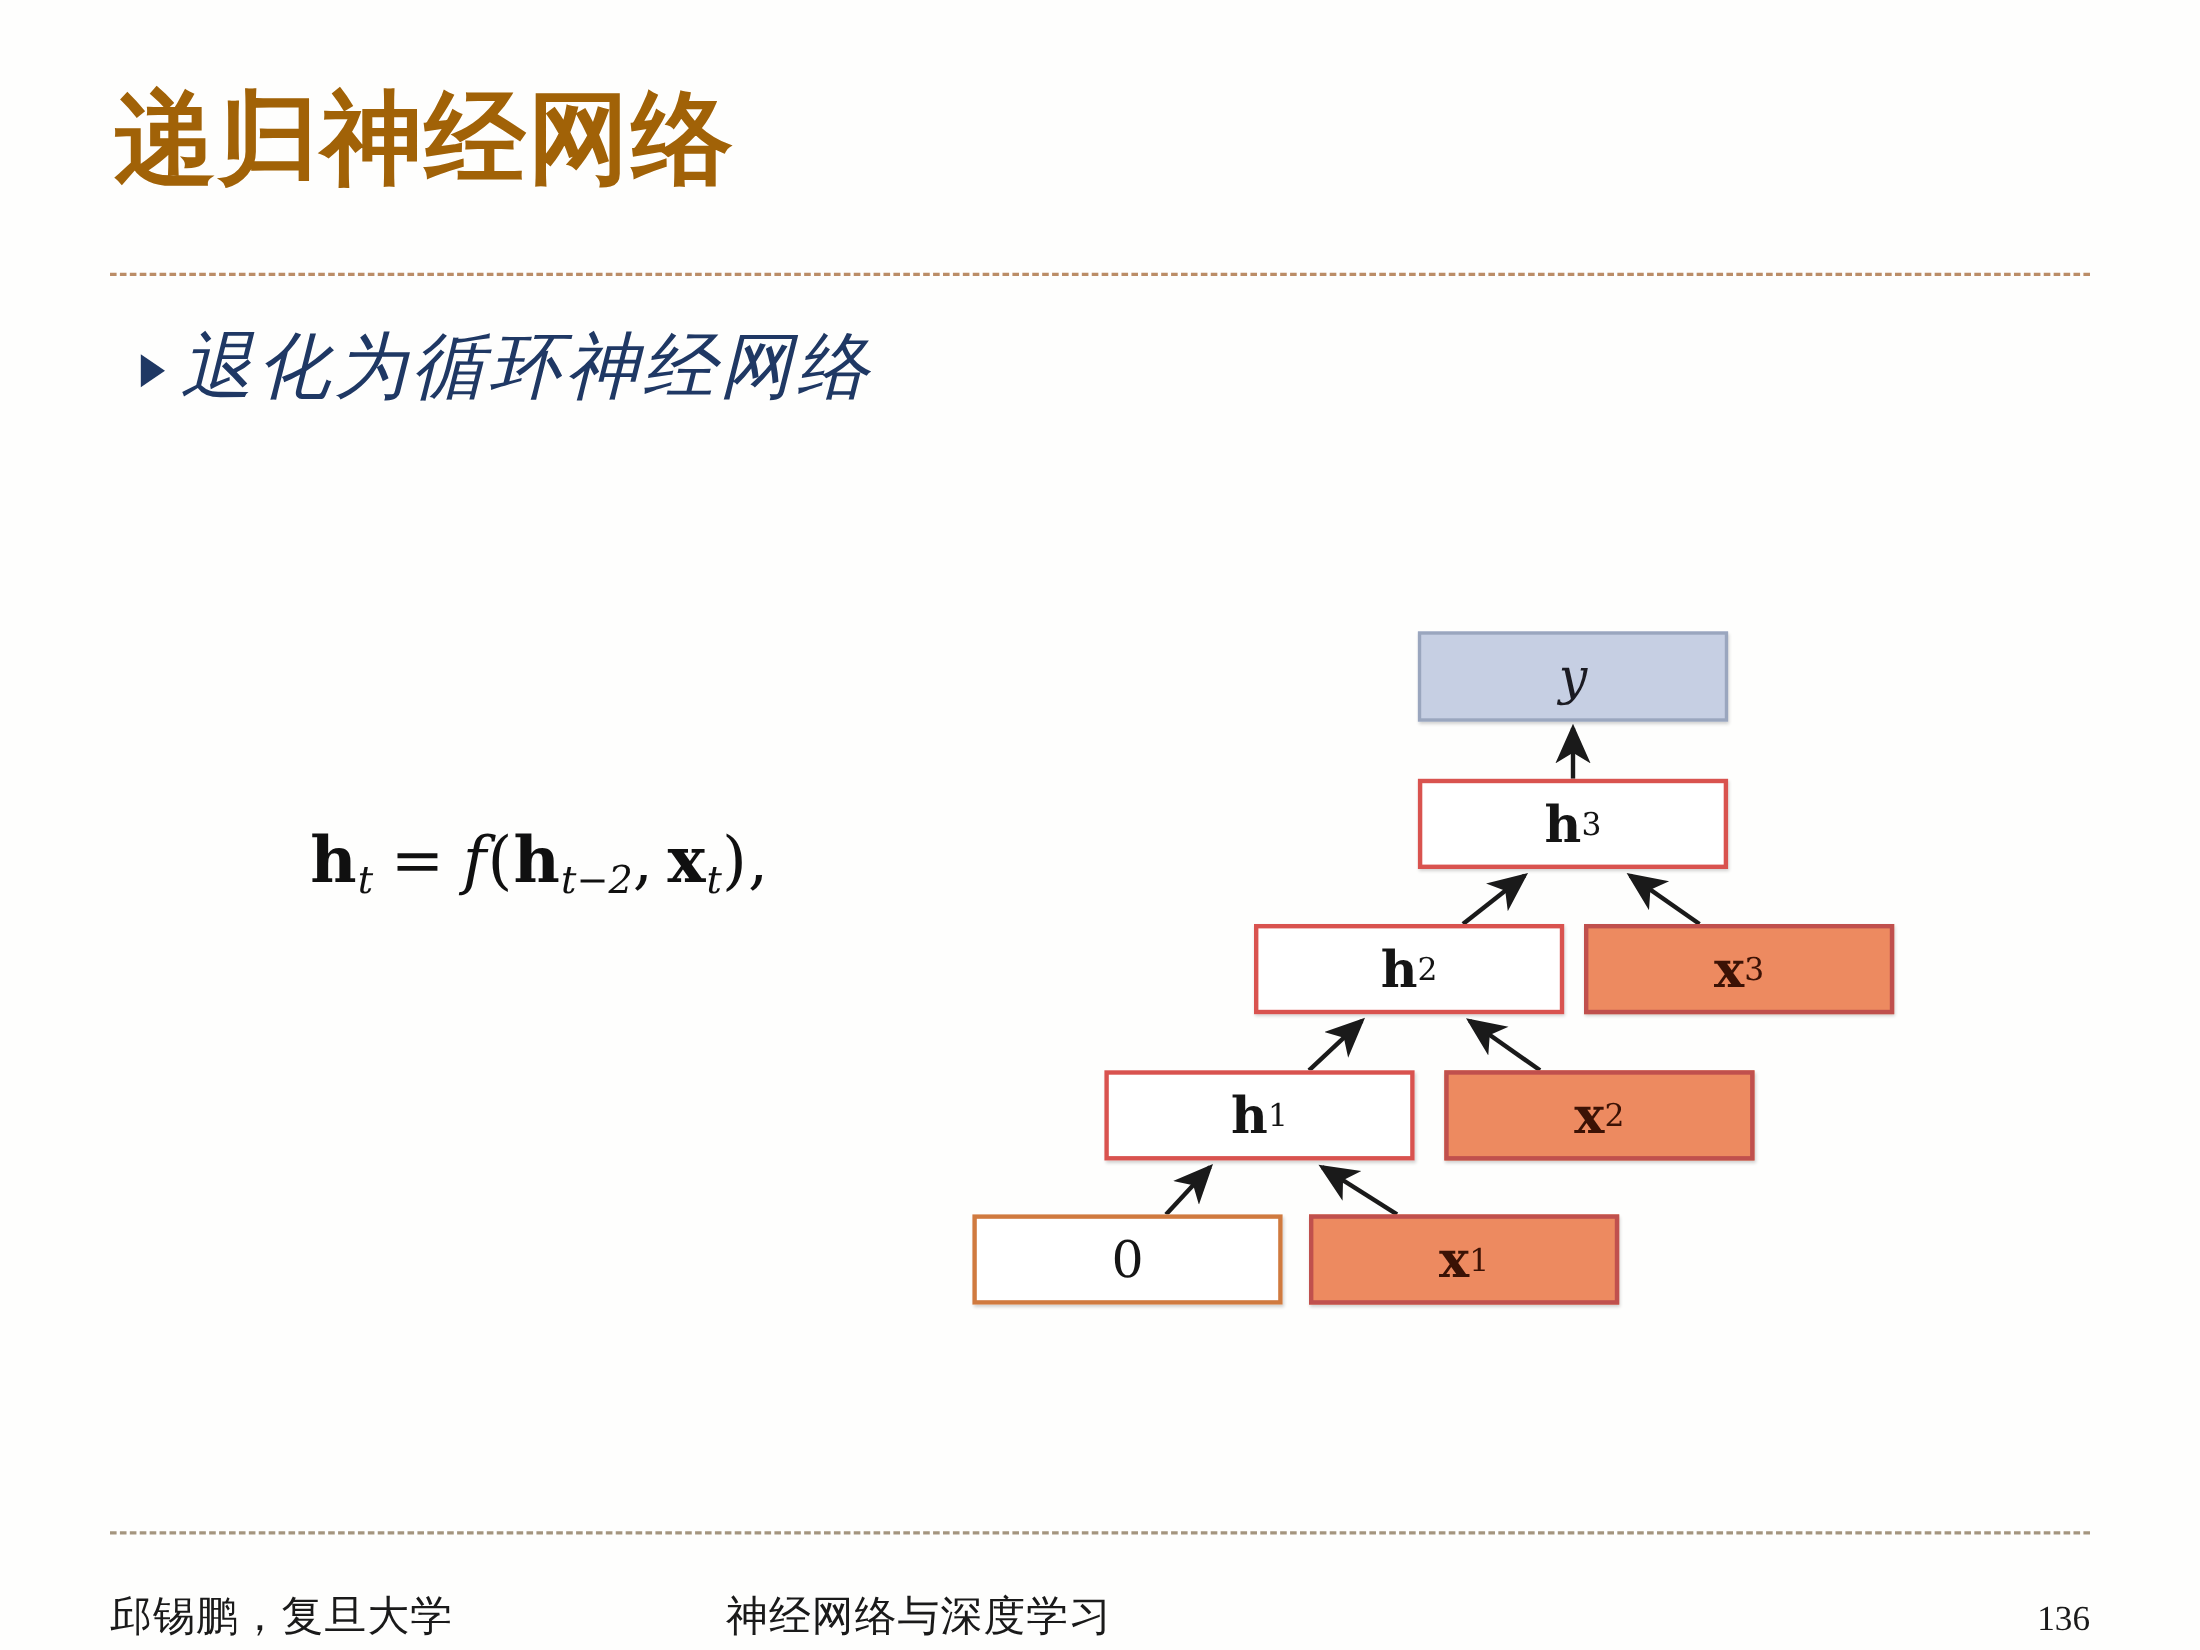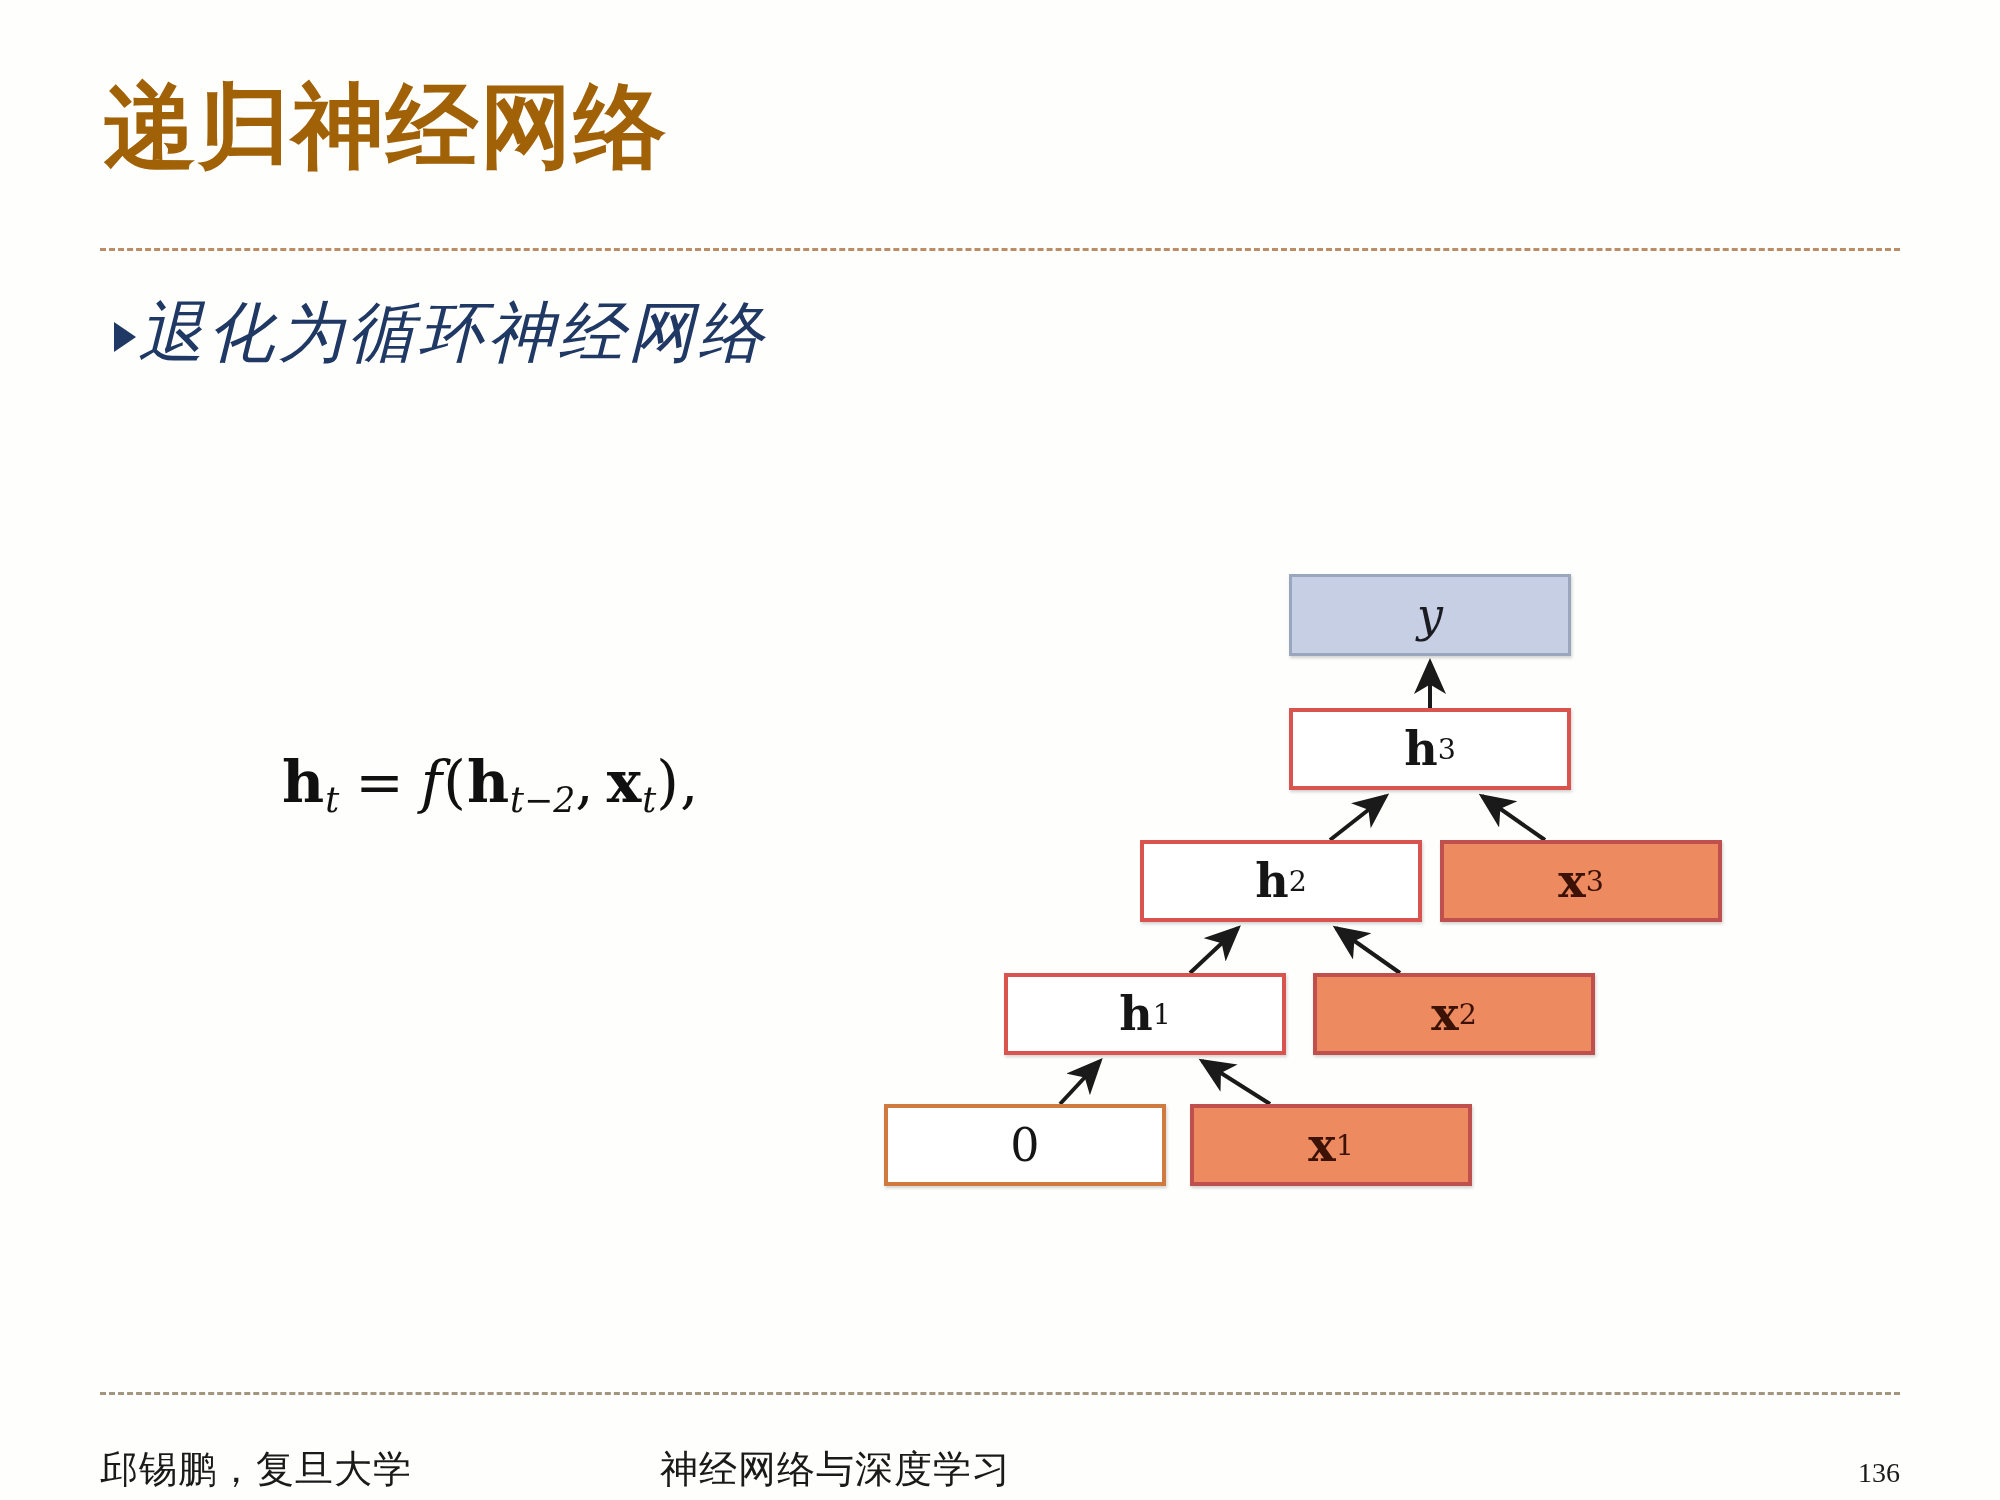--- a/index.html
+++ b/index.html
@@ -37,25 +37,25 @@
     top: 248px;
     width: 1800px;
     height: 0;
     border-top: 3px dashed #B07A4E;
     opacity: 0.85;
   }
 
   
   .bullet-row {
     position: absolute;
-    left: 114px;
+    left: 128px;
     top: 288px;
     display: flex;
     align-items: center;
-    gap: 2px;
+    gap: 14px;
   }
   .bullet-marker {
     width: 0;
     height: 0;
     border-left: 22px solid #1F3864;
     border-top: 15px solid transparent;
     border-bottom: 15px solid transparent;
     margin-top: 8px;
   }
   .bullet-text {
@@ -134,21 +134,21 @@
     top: 1444px;
     width: 1800px;
     display: flex;
     align-items: baseline;
     font-family: "Liberation Serif", serif;
     font-size: 38px;
     color: #1a1a1a;
   }
   .footer-left { flex: 0 0 auto; width: 560px; text-align: left; letter-spacing: 1px; }
   .footer-center { flex: 1 1 auto; letter-spacing: 1px; }
-  .footer-right { flex: 0 0 auto; width: 300px; text-align: right; font-size: 28px; }
+  .footer-right { flex: 0 0 auto; width: 300px; text-align: right; font-size: 32px; }
 </style>
 </head>
 <body>
 
 <div class="slide">
 
   <div class="title">递归神经网络</div>
   <div class="title-rule"></div>
 
   <div class="bullet-row">

